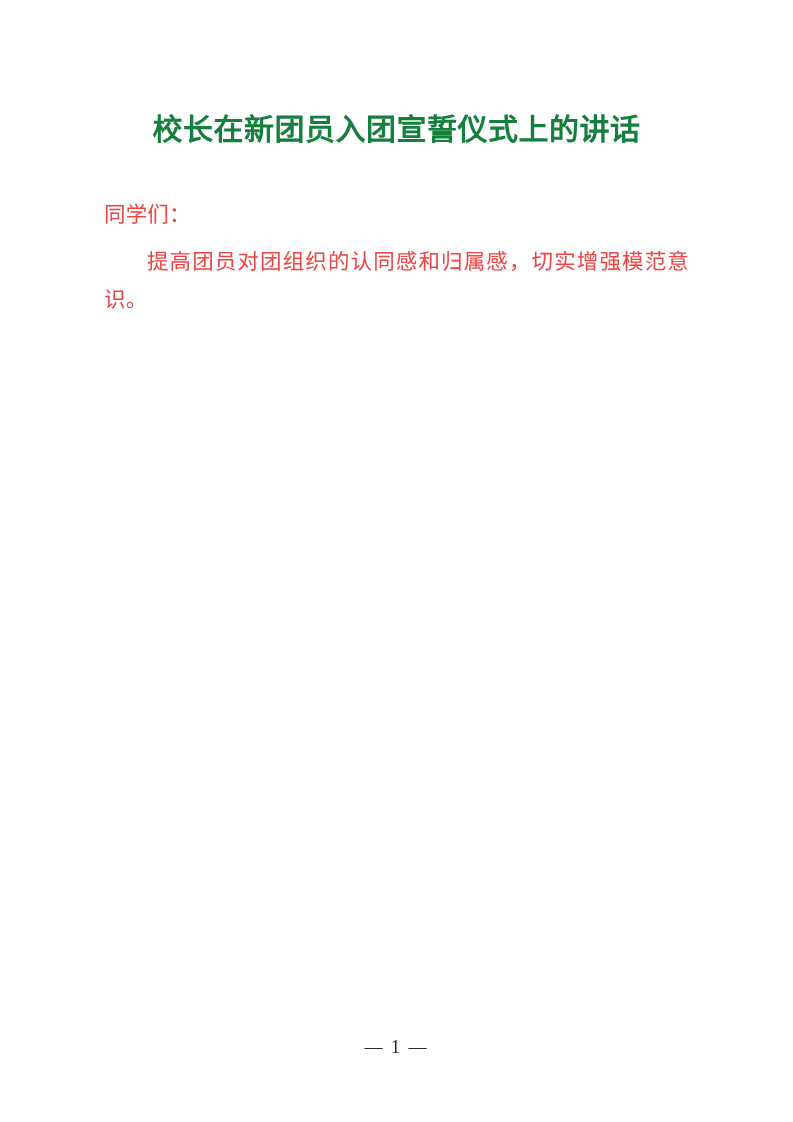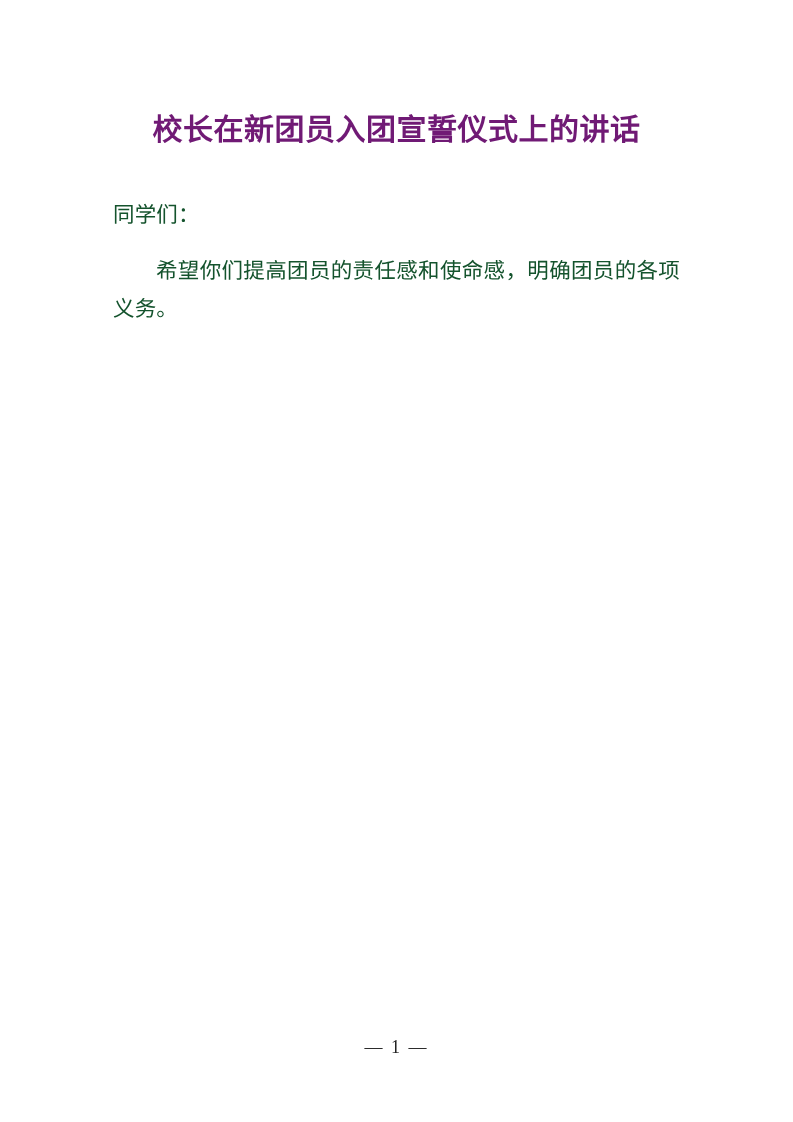--- a/index.html
+++ b/index.html
@@ -24,38 +24,38 @@
     left: 96px;
     top: 0;
     width: 601px;
   }
 
   .doc-title {
     font-family: "Liberation Serif", "DejaVu Serif", serif;
     font-weight: bold;
     font-size: 30px;
     line-height: 40px;
-    color: #701a75;
+    color: #15803d;
     text-align: center;
     margin: 0;
     padding-top: 110px;
     letter-spacing: 0.5px;
     white-space: nowrap;
   }
 
   .body-block {
     margin-top: 46px;
   }
 
   p.para {
     font-family: "DejaVu Serif", "Liberation Serif", serif;
     font-size: 21.5px;
     line-height: 38.6px;
-    color: #14532d;
-    margin: 17px;
+    color: #ef4444;
+    margin: 8px;
     text-align: justify;
     text-justify: inter-character;
     text-align-last: left;
     word-break: break-all;
     letter-spacing: 0.15px;
   }
 
   p.para.indent {
     text-indent: 2em;
   }
@@ -83,20 +83,20 @@
     <h1 class="doc-title">校长在新团员入团宣誓仪式上的讲话</h1>
 
     <div class="body-block">
 
       <p class="para">同学们：</p>
 
 
 
 
 
-      <p class="para indent">希望你们提高团员的责任感和使命感，明确团员的各项义务。</p>
+      <p class="para indent">提高团员对团组织的认同感和归属感，切实增强模范意识。</p>
 
     </div>
   </div>
 
   <div class="page-number">— 1 —</div>
 
 </div>
 
 </body></html>

